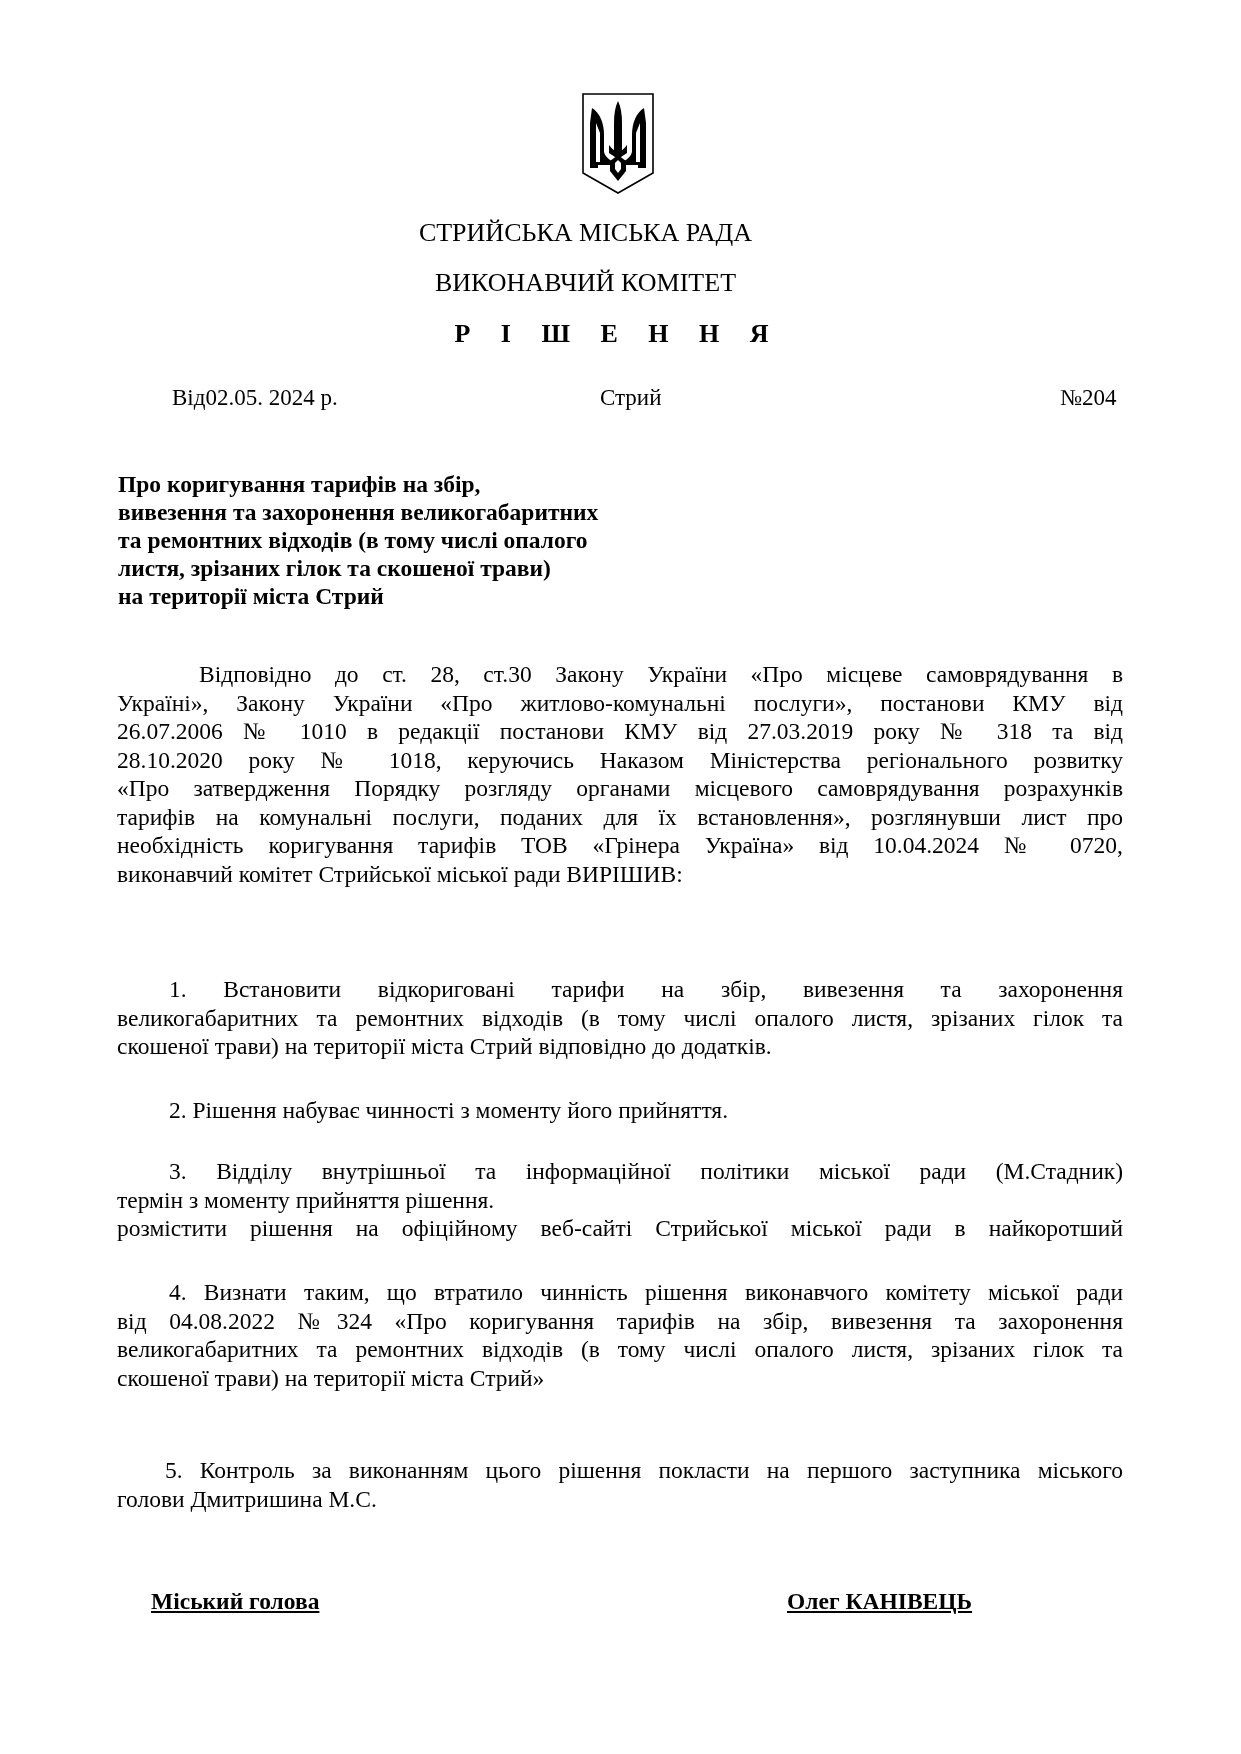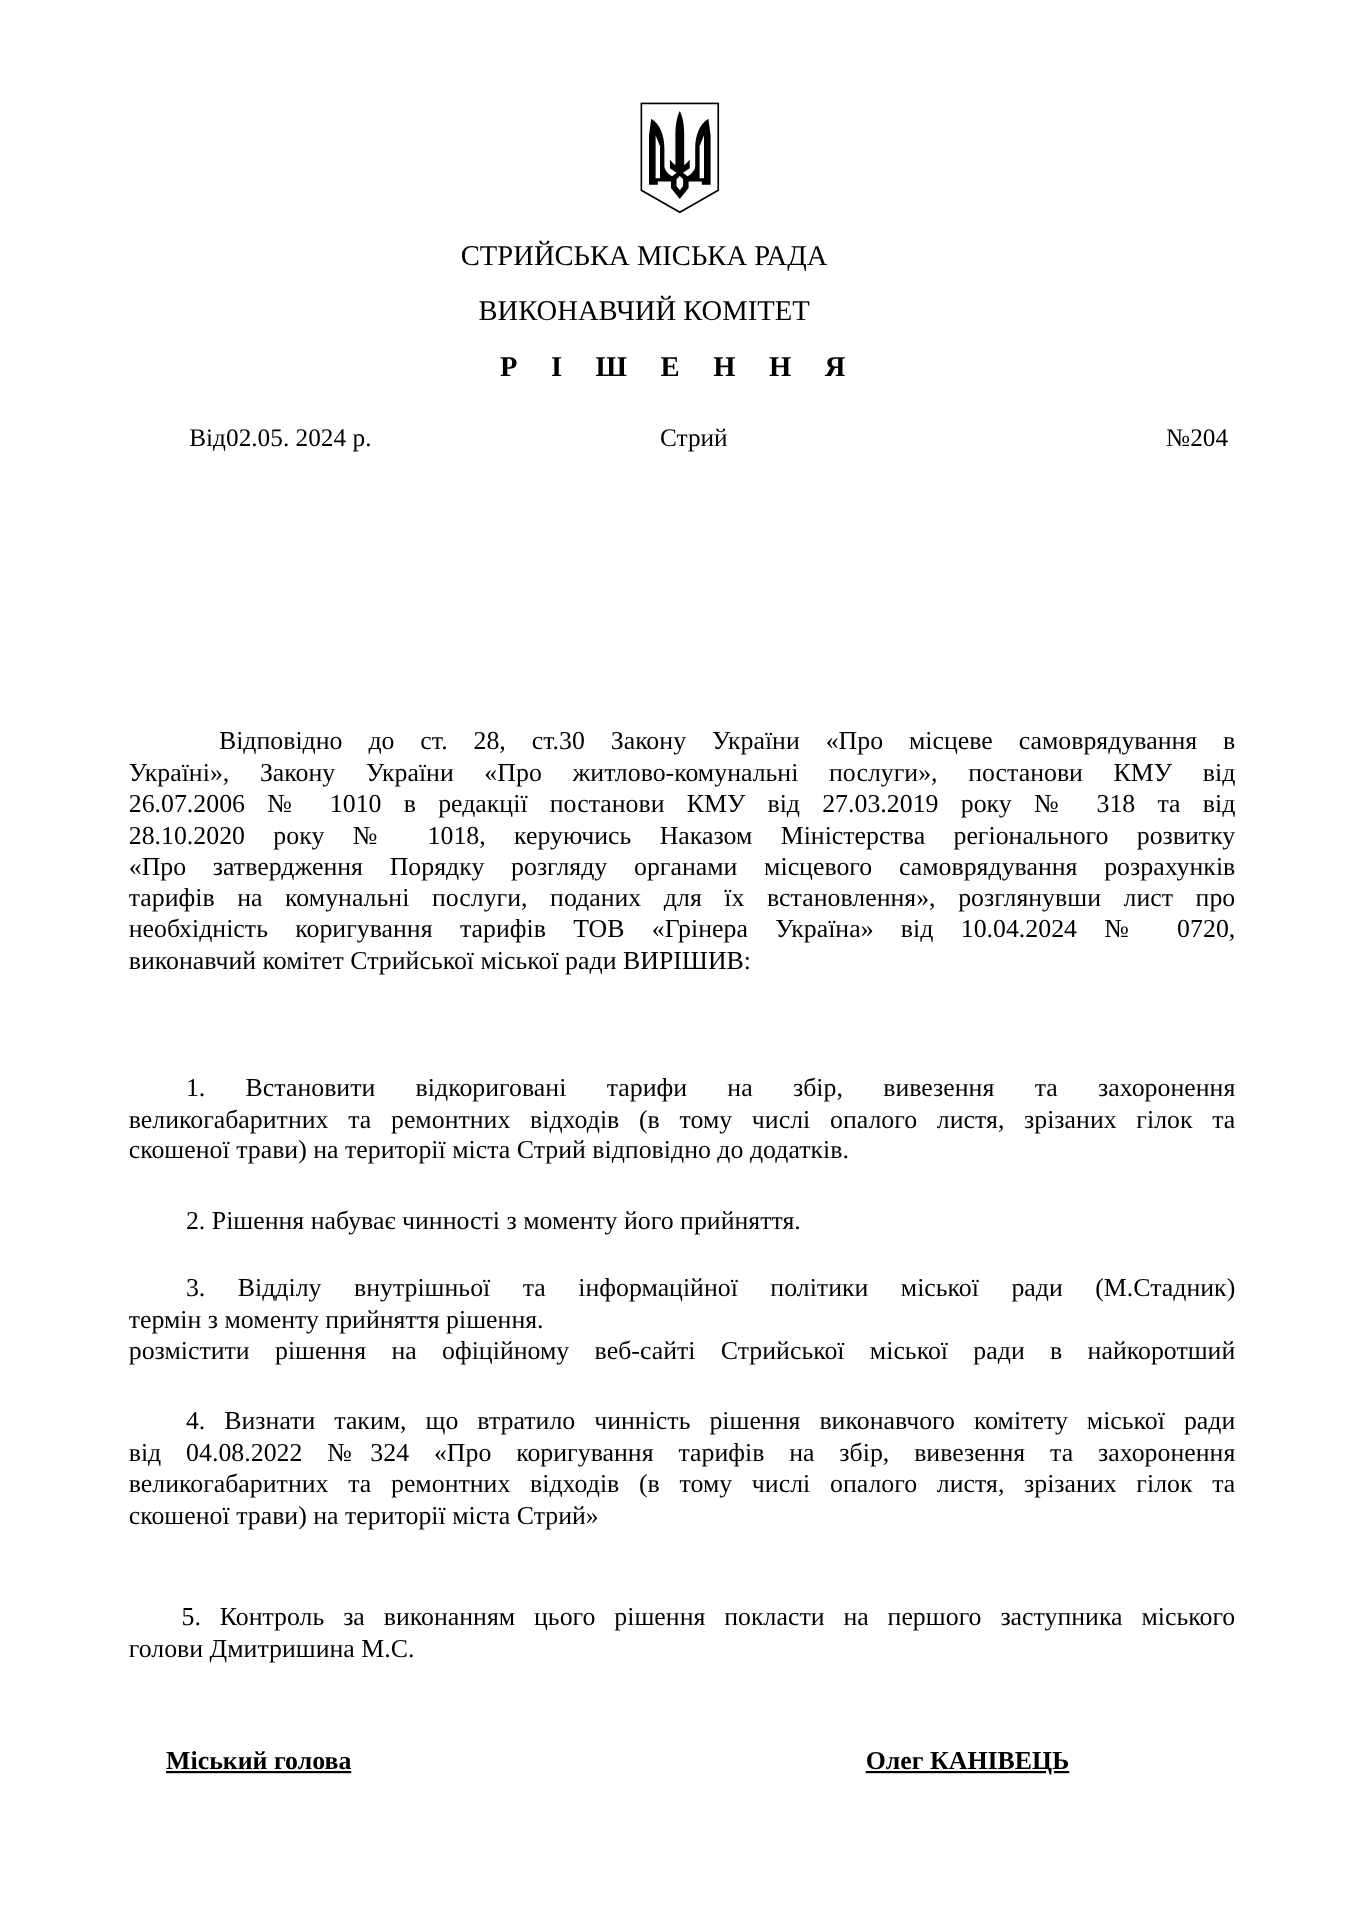--- a/index.html
+++ b/index.html
@@ -50,20 +50,27 @@
   </svg>
 
   <div class="center org">СТРИЙСЬКА МІСЬКА РАДА</div>
   <div class="center com">ВИКОНАВЧИЙ КОМІТЕТ</div>
   <div class="center title">Р І Ш Е Н Н Я</div>
 
   <div class="meta m-date">Від02.05. 2024 р.</div>
   <div class="meta m-city">Стрий</div>
   <div class="meta m-num">№204</div>
 
+  <div class="subject">
+    <div>Про коригування тарифів на збір,</div>
+    <div>вивезення та захоронення великогабаритних</div>
+    <div>та ремонтних відходів (в тому числі опалого</div>
+    <div>листя, зрізаних гілок та скошеної трави)</div>
+    <div>на території міста Стрий</div>
+  </div>
 
   <div class="body p-intro">
     <div class="ln" style="padding-left:82px">Відповідно до ст. 28, ст.30 Закону України «Про місцеве самоврядування в</div>
     <div class="ln">Україні», Закону України «Про житлово-комунальні послуги», постанови КМУ від</div>
     <div class="ln">26.07.2006 № 1010 в редакції постанови КМУ від 27.03.2019 року № 318 та від</div>
     <div class="ln">28.10.2020 року № 1018, керуючись Наказом Міністерства регіонального розвитку</div>
     <div class="ln">«Про затвердження Порядку розгляду органами місцевого самоврядування розрахунків</div>
     <div class="ln">тарифів на комунальні послуги, поданих для їх встановлення»,  розглянувши лист про</div>
     <div class="ln">необхідність коригування тарифів ТОВ «Грінера Україна» від 10.04.2024 № 0720,</div>
     <div class="ln last">виконавчий комітет Стрийської міської ради ВИРІШИВ:</div>

